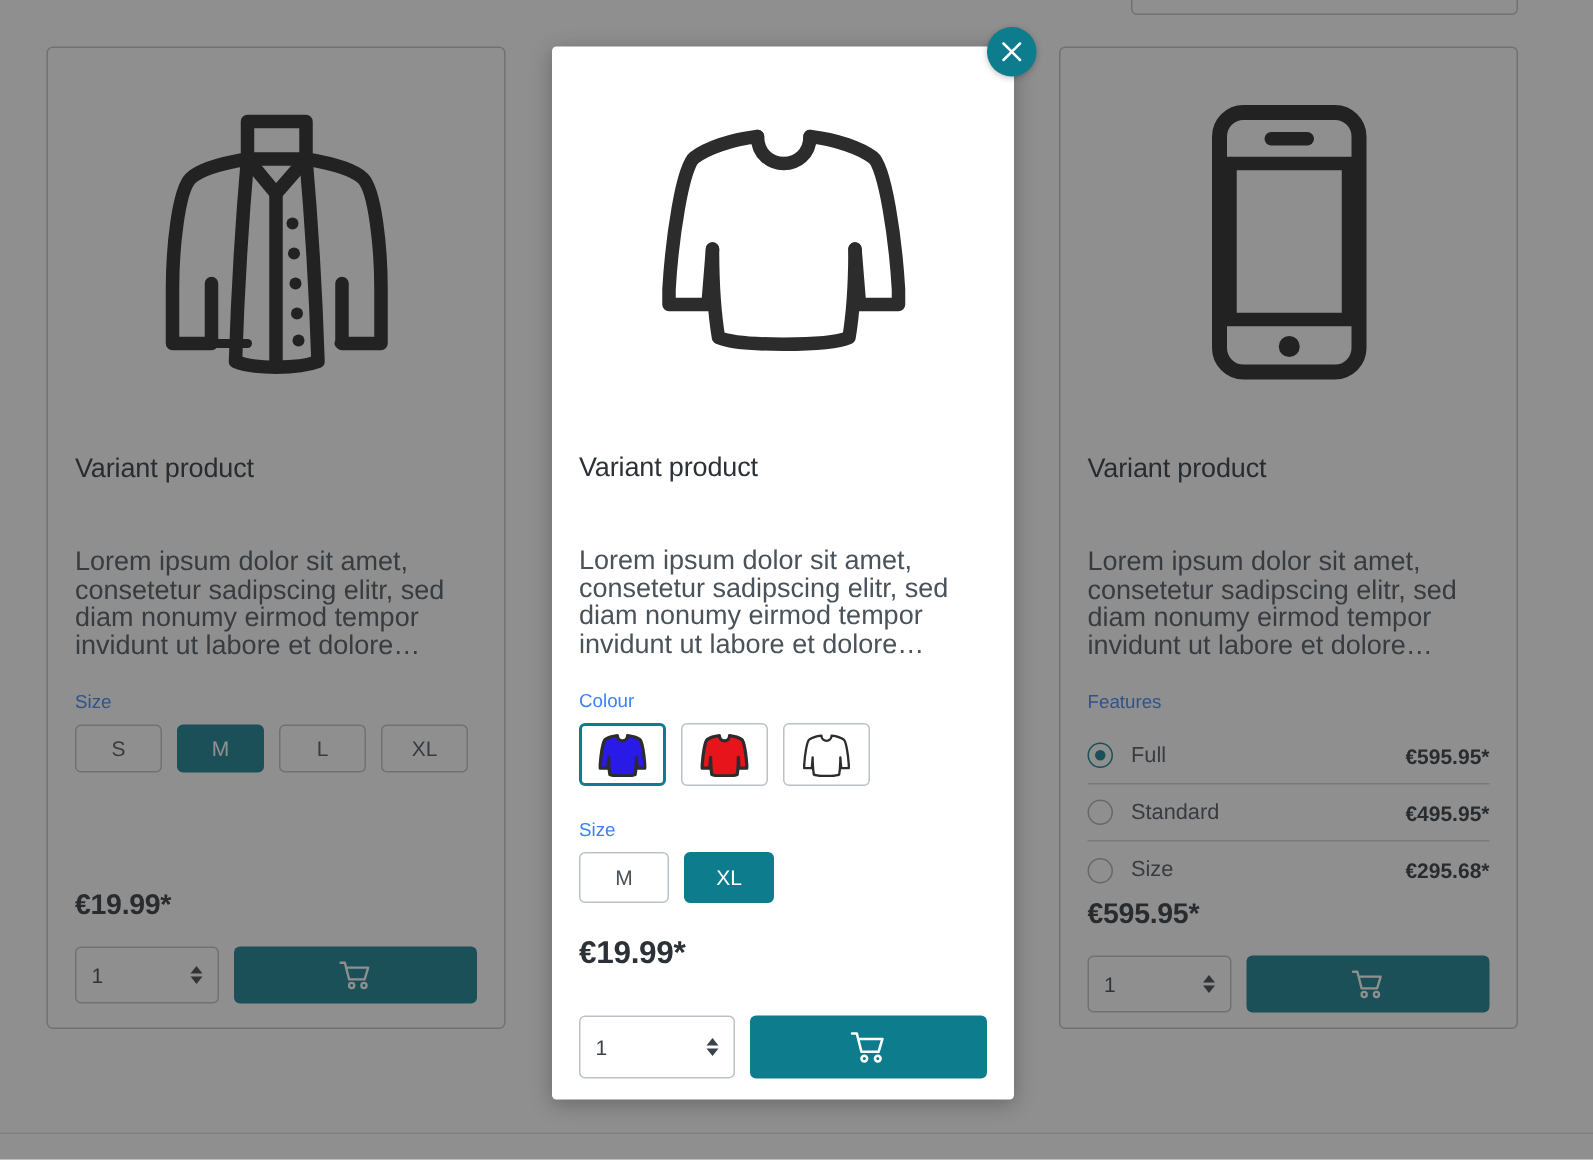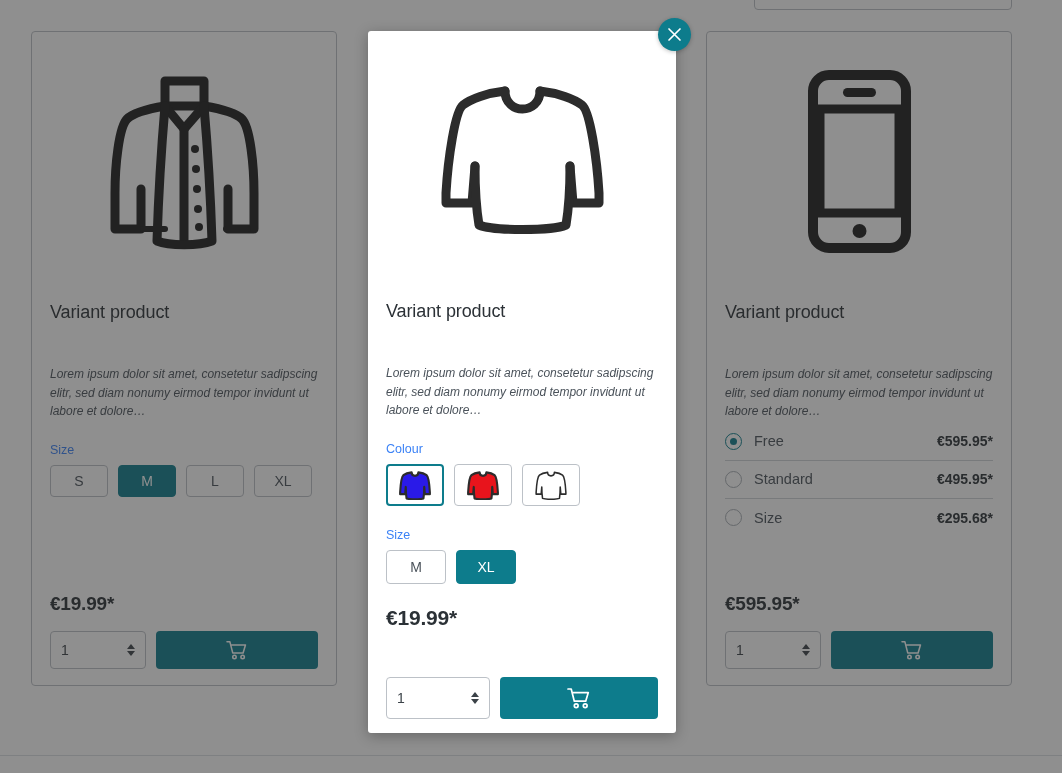--- a/index.html
+++ b/index.html
@@ -85,26 +85,25 @@
 
   .card-title {
     font-size: 18px;
     font-weight: normal;
     color: #2b3136;
     letter-spacing: -0.1px;
     margin-top: 12px;
   }
 
   .card-desc {
-    font-size: 12px;
+    font-size: 18px;
     line-height: 18.5px;
     color: #4a525a;
     margin-top: 42px;
     max-width: 275px;
-    font-style: italic;
   }
 
   .opt-label {
     font-size: 12.5px;
     font-weight: normal;
     color: #3b82f6;
     margin-top: 22px;
     margin-bottom: 8px;
   }
 
@@ -354,24 +353,25 @@
         <svg width="105" height="185" viewBox="0 0 105 185" fill="none" aria-hidden="true">
           <rect x="6" y="6" width="93" height="173" rx="16" stroke="#1c1c1c" stroke-width="10"></rect>
           <rect x="13" y="40" width="79" height="104" fill="none" stroke="#1c1c1c" stroke-width="9"></rect>
           <rect x="36" y="19" width="33" height="9" rx="4.5" fill="#1c1c1c"></rect>
           <circle cx="52.5" cy="162" r="7" fill="#1c1c1c"></circle>
         </svg>
       </div>
       <div class="card-body">
         <div class="card-title">Variant product</div>
         <div class="card-desc">Lorem ipsum dolor sit amet, consetetur sadipscing elitr, sed diam nonumy eirmod tempor invidunt ut labore et dolore…</div>
+        <div class="opt-label">Features</div>
         <div class="feature-list">
           <div class="feature-row">
             <span class="radio on"></span>
-            <span class="feature-name">Free</span>
+            <span class="feature-name">Full</span>
             <span class="feature-price">€595.95*</span>
           </div>
           <div class="feature-row">
             <span class="radio"></span>
             <span class="feature-name">Standard</span>
             <span class="feature-price">€495.95*</span>
           </div>
           <div class="feature-row">
             <span class="radio"></span>
             <span class="feature-name">Size</span>

